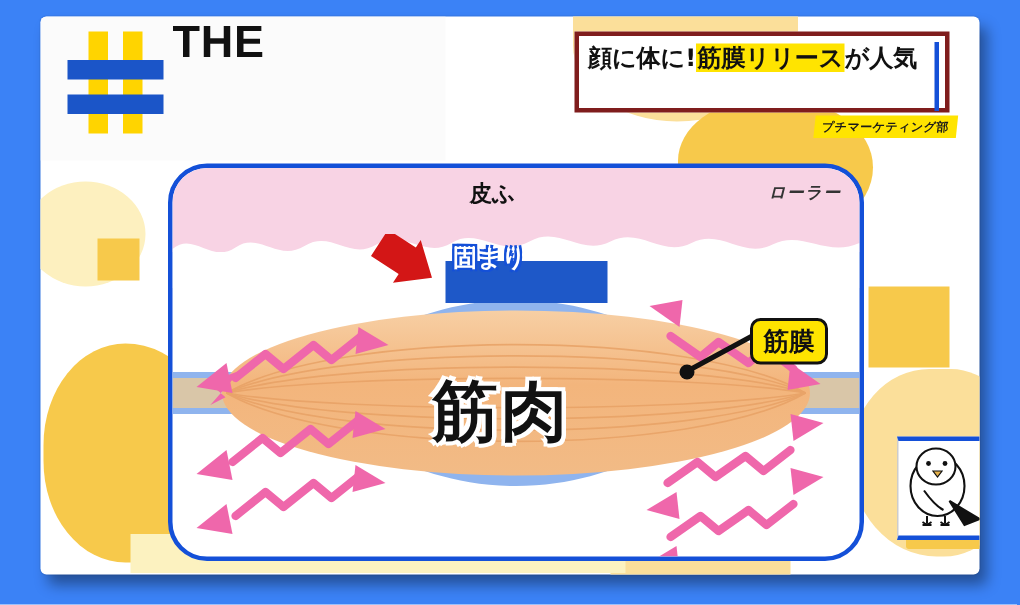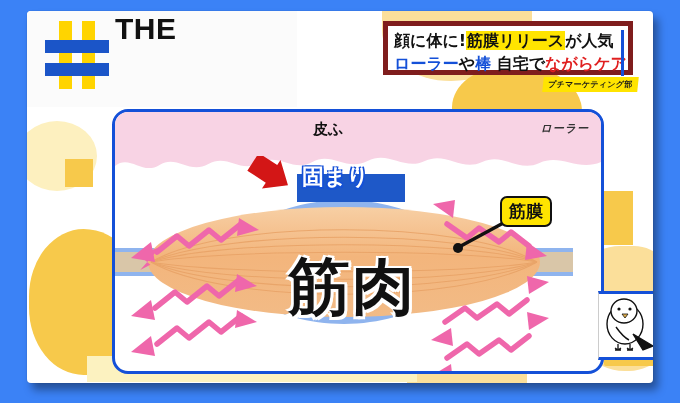--- a/index.html
+++ b/index.html
@@ -96,21 +96,21 @@
   #logo-line1 { font-size: 30px; }
   #logo-line2 { font-size: 41px; margin-top: 2px; }
 
   
   #headline-banner {
     position: absolute; left: 356px; top: 10px;
     width: 250px; height: 54px;
     background: #ffffff;
     padding: 3px 6px 2px 6px;
     box-sizing: border-box;
-    border: 5px solid #7f1d1d;
+    border: 3px solid #7f1d1d;
   }
   .headline-row {
     font-family: "DejaVu Sans", sans-serif;
     font-weight: 700;
     font-size: 16px;
     line-height: 23px;
     white-space: nowrap;
     color: #111111;
   }
   .hl-black { color: #111111; }
@@ -134,23 +134,22 @@
     transform: skewX(-6deg);
   }
 
   
   #panel {
     position: absolute;
     left: 85px; top: 98px;
     width: 458px; height: 259px;
     background: #ffffff;
     border: 3px solid #1450d8;
-    border-radius: 16px;
+    border-radius: 26px;
     overflow: hidden;
-    padding-left: 28px;
   }
   #skin-layer {
     position: absolute; left: 0; top: 0;
     width: 100%; height: 56px;
     background: #f8d3e4;
   }
   #skin-wave { position: absolute; left: 0; top: 20px; width: 100%; height: 60px; }
 
   #label-hifu {
     position: absolute; left: 198px; top: 8px;
@@ -165,38 +164,38 @@
   }
   #label-hogusu {
     position: absolute; left: 48px; top: 28px;
     font-size: 21px; font-weight: 700; color: #d31616;
     font-family: "DejaVu Sans", sans-serif;
     text-shadow: 1.5px 1.5px 0 #ffffff, -1.5px 1.5px 0 #ffffff,
                  1.5px -1.5px 0 #ffffff, -1.5px -1.5px 0 #ffffff;
   }
   #label-katamari {
     position: absolute; left: 187px; top: 50px;
-    font-size: 22px; font-weight: 700; color: #ffffff;
+    font-size: 16px; font-weight: 700; color: #ffffff;
     font-family: "DejaVu Sans", sans-serif;
     text-shadow: 1.5px 1.5px 0 #1450d8, -1.5px 1.5px 0 #1450d8,
                  1.5px -1.5px 0 #1450d8, -1.5px -1.5px 0 #1450d8;
     z-index: 6;
   }
   #label-kinniku {
     position: absolute; left: 173px; top: 133px;
-    font-size: 62px; font-weight: 700; color: #111111;
+    font-size: 44px; font-weight: 700; color: #111111;
     font-family: "DejaVu Sans", sans-serif;
     letter-spacing: 2px;
     text-shadow: 2.5px 2.5px 0 #ffffff, -2.5px 2.5px 0 #ffffff,
                  2.5px -2.5px 0 #ffffff, -2.5px -2.5px 0 #ffffff,
                  0 3px 0 #ffffff, 3px 0 0 #ffffff;
     z-index: 6;
   }
   #callout-kinmaku {
-    position: absolute; left: 385px; top: 84px;
+    position: absolute; left: 385px; top: 100px;
     background: #ffe400;
     border: 2.5px solid #111111;
     border-radius: 7px;
     padding: 2px 7px;
     font-size: 17px; font-weight: 700; color: #111111;
     font-family: "DejaVu Sans", sans-serif;
     z-index: 7;
   }
 
   
@@ -247,23 +246,20 @@
         <div class="hash-h hash-h2"></div>
       </div>
       <div id="logo-text">
         <div id="logo-line1">THE</div>
       </div>
     </div>
 
     <div id="headline-banner">
       <div class="headline-row">
         <span class="hl-black">顔に体に!</span><span class="hl-mark">筋膜リリース</span><span class="hl-black">が人気</span>
-      </div>
-      <div class="headline-row">
-        <span class="hl-blue">ローラー</span><span class="hl-black">や</span><span class="hl-blue">棒</span><span class="hl-black"> 自宅で</span><span class="hl-red">ながらケア</span>
       </div>
       <div id="headline-bar"></div>
     </div>
 
     <div id="headline-tag">プチマーケティング部</div>
 
     <div id="panel">
 
       <div id="skin-layer"></div>
 

